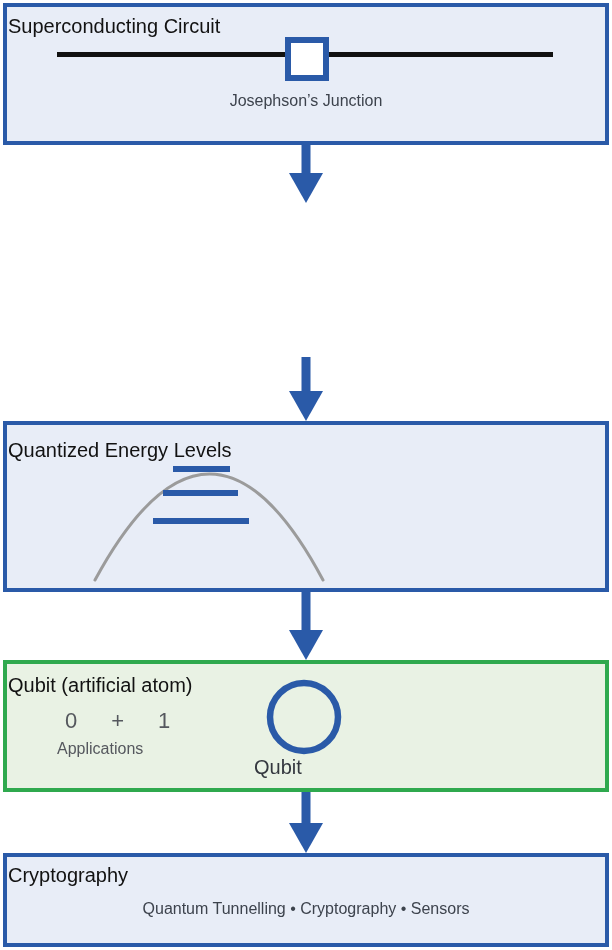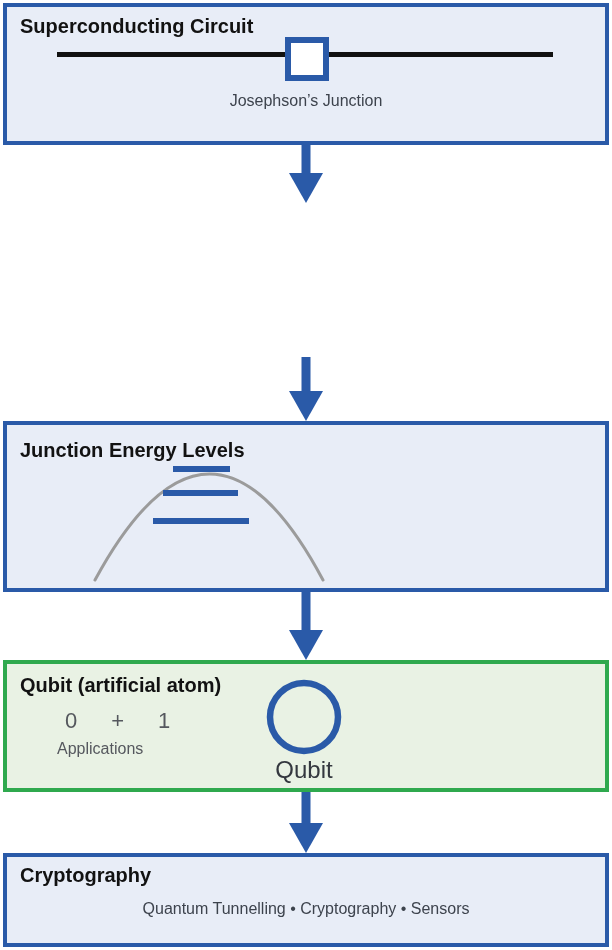--- a/index.html
+++ b/index.html
@@ -11,37 +11,37 @@
   }
   *{margin:0;padding:0;box-sizing:border-box}
   html,body{background:#ffffff}
   body{width:612px;height:950px;position:relative;overflow:hidden;
        font-family:"Liberation Sans",sans-serif}
   .stage{position:absolute;left:0;top:0;width:612px;height:950px}
   .box{position:absolute;left:3px;width:606px;border:4px solid var(--blue)}
   .box.blue{background:var(--blue_bg);border-color:var(--blue)}
   .box.yellow{background:var(--yellow_bg);border-color:var(--yellow)}
   .box.green{background:var(--green_bg);border-color:var(--green)}
-  .box h2{position:absolute;left:13px;font-size:20px;font-weight:bold;color:#121212;white-space:nowrap}
+  .box h2{position:absolute;left:1px;font-size:20px;font-weight:normal;color:#121212;white-space:nowrap}
   .art{position:absolute;left:0;top:0;display:block}
   .caption{position:absolute;font-size:16px;color:var(--caption);white-space:nowrap}
   .center{left:0;right:0;text-align:center}
   .quote{color:var(--quote)}
   .muted{color:var(--muted)}
   .arrow{position:absolute;left:284px;width:44px;display:block}
   .arrow .a{fill:var(--blue)}
   .wire{fill:var(--black)}
   .junction{fill:#ffffff;stroke:var(--blue);stroke-width:6}
   .graycurve{fill:none;stroke:var(--gray);stroke-width:3;stroke-linecap:round}
   .bluefill{fill:var(--blue)}
   .bluestroke{fill:none;stroke:var(--blue)}
   .zeroplusone{position:absolute;left:58px;top:44px;display:flex;gap:34px;
                font-size:22px;color:var(--muted)}
-  .qubitlabel{position:absolute;left:247px;top:92px;width:100px;text-align:center;
-              font-size:24px;color:var(--qubit_text)}
+  .qubitlabel{position:absolute;left:247px;top:92px;width:100px;
+              font-size:20px;color:var(--qubit_text)}
 </style>
 </head>
 <body>
 
 <div class="stage">
 
   <section class="box blue" style="top:3px;height:142px">
     <h2 style="top:8px">Superconducting Circuit</h2>
     <svg class="art" width="598" height="134" viewBox="0 0 598 134">
       <rect class="wire" x="50" y="45" width="496" height="5"></rect>
@@ -55,21 +55,21 @@
     <polygon class="a" points="5,28 39,28 22,58"></polygon>
   </svg>
 
 
   <svg class="arrow" style="top:357px" width="44" height="64" viewBox="0 0 44 64">
     <rect class="a" x="17.5" y="0" width="9" height="35"></rect>
     <polygon class="a" points="5,34 39,34 22,64"></polygon>
   </svg>
 
   <section class="box blue" style="top:421px;height:171px">
-    <h2 style="top:14px">Junction Energy Levels</h2>
+    <h2 style="top:14px">Quantized Energy Levels</h2>
     <svg class="art" width="598" height="163" viewBox="0 0 598 163">
       <path class="graycurve" d="M 88 155 Q 203 -57 316 155"></path>
       <rect class="bluefill" x="166" y="41" width="57" height="6"></rect>
       <rect class="bluefill" x="156" y="65" width="75" height="6"></rect>
       <rect class="bluefill" x="146" y="93" width="96" height="6"></rect>
     </svg>
   </section>
 
   <svg class="arrow" style="top:592px" width="44" height="68" viewBox="0 0 44 68">
     <rect class="a" x="17.5" y="0" width="9" height="39"></rect>

